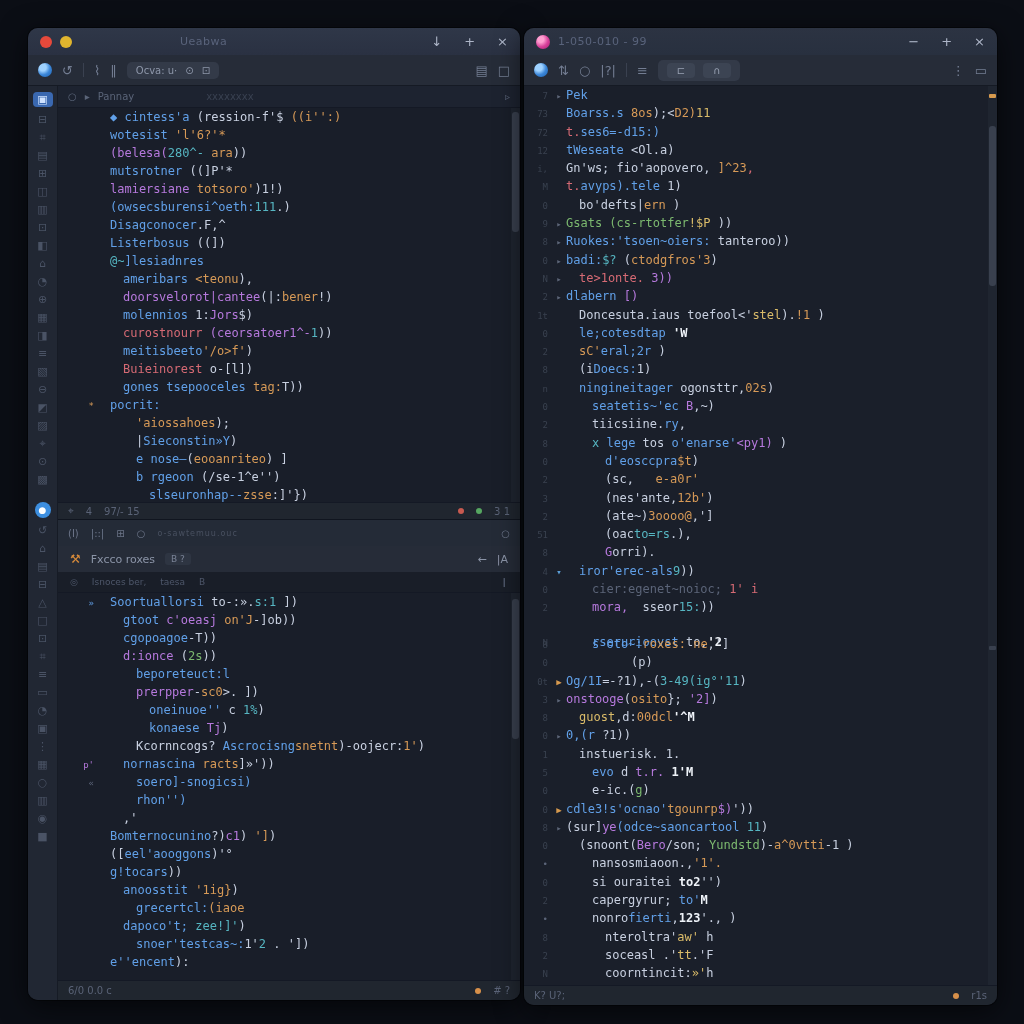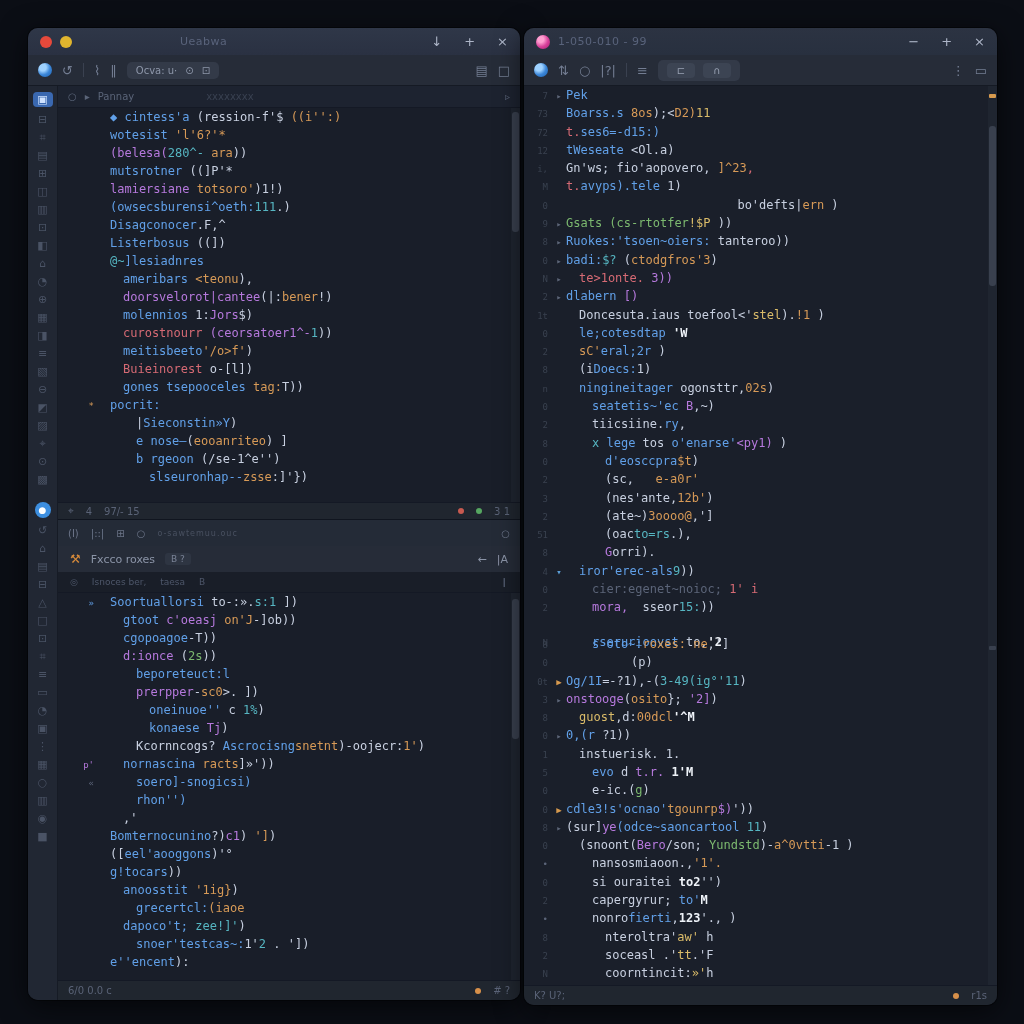--- a/index.html
+++ b/index.html
@@ -159,20 +159,21 @@
             <div class="ln"><span class="lg" style="width: 40px;"></span><span class="lf" style="width: 12px;"></span><span class="lc" style="padding-left: 0px;"><span class="c-f">Listerbosus </span><span class="c-t">((])</span></span></div>
             <div class="ln"><span class="lg" style="width: 40px;"></span><span class="lf" style="width: 12px;"></span><span class="lc" style="padding-left: 0px;"><span class="c-n">@~</span><span class="c-f">]lesiadnres</span></span></div>
             <div class="ln"><span class="lg" style="width: 40px;"></span><span class="lf" style="width: 12px;"></span><span class="lc" style="padding-left: 13px;"><span class="c-f">ameribars </span><span class="c-s">&lt;teonu</span><span class="c-t">),</span></span></div>
             <div class="ln"><span class="lg" style="width: 40px;"></span><span class="lf" style="width: 12px;"></span><span class="lc" style="padding-left: 13px;"><span class="c-k">doorsvelorot|cantee</span><span class="c-t">(|:</span><span class="c-s">bener</span><span class="c-t">!)</span></span></div>
             <div class="ln"><span class="lg" style="width: 40px;"></span><span class="lf" style="width: 12px;"></span><span class="lc" style="padding-left: 13px;"><span class="c-f">molennios </span><span class="c-t">1:</span><span class="c-k">Jors</span><span class="c-t">$)</span></span></div>
             <div class="ln"><span class="lg" style="width: 40px;"></span><span class="lf" style="width: 12px;"></span><span class="lc" style="padding-left: 13px;"><span class="c-r">curostnourr </span><span class="c-k">(ceorsatoer1^-</span><span class="c-n">1</span><span class="c-t">))</span></span></div>
             <div class="ln"><span class="lg" style="width: 40px;"></span><span class="lf" style="width: 12px;"></span><span class="lc" style="padding-left: 13px;"><span class="c-f">meitisbeeto</span><span class="c-s">'/o&gt;f'</span><span class="c-t">)</span></span></div>
             <div class="ln"><span class="lg" style="width: 40px;"></span><span class="lf" style="width: 12px;"></span><span class="lc" style="padding-left: 13px;"><span class="c-r">Buieinorest </span><span class="c-t">o-[l])</span></span></div>
             <div class="ln"><span class="lg" style="width: 40px;"></span><span class="lf" style="width: 12px;"></span><span class="lc" style="padding-left: 13px;"><span class="c-f">gones tsepooceles </span><span class="c-s">tag:</span><span class="c-t">T))</span></span></div>
             <div class="ln"><span class="lg c-s" style="width: 40px;">*</span><span class="lf" style="width: 12px;"></span><span class="lc" style="padding-left: 0px;"><span class="c-f">pocrit:</span></span></div>
+            <div class="ln"><span class="lg" style="width: 40px;"></span><span class="lf" style="width: 12px;"></span><span class="lc" style="padding-left: 26px;"><span class="c-s">'aiossahoes</span><span class="c-t">);</span></span></div>
             <div class="ln"><span class="lg" style="width: 40px;"></span><span class="lf" style="width: 12px;"></span><span class="lc" style="padding-left: 26px;"><span class="c-t">|</span><span class="c-f">Sieconstin»Y</span><span class="c-t">)</span></span></div>
             <div class="ln"><span class="lg" style="width: 40px;"></span><span class="lf" style="width: 12px;"></span><span class="lc" style="padding-left: 26px;"><span class="c-f">e nose—</span><span class="c-t">(</span><span class="c-s">eooanriteo</span><span class="c-t">) ]</span></span></div>
             <div class="ln"><span class="lg" style="width: 40px;"></span><span class="lf" style="width: 12px;"></span><span class="lc" style="padding-left: 26px;"><span class="c-f">b rgeoon </span><span class="c-t">(/se-1^e'')</span></span></div>
             <div class="ln"><span class="lg" style="width: 40px;"></span><span class="lf" style="width: 12px;"></span><span class="lc" style="padding-left: 39px;"><span class="c-f">slseuronhap--</span><span class="c-s">zsse</span><span class="c-t">:]'})</span></span></div>
           </div>
         <div class="statusbar" style="height:17px;">
           <span>⌖</span>
           <span>4</span>
           <span>97/- 15</span>
           <span class="spacer"></span>
@@ -269,21 +270,21 @@
         <span class="sbmark" style="top:8px;background:#d79a4e;"></span>
         <span class="sbthumb" style="top:40px;height:160px;"></span>
         <span class="sbmark" style="top:560px;background:#39404e;"></span>
       </div>
     <div class="ln"><span class="lg" style="width: 28px;">7</span><span class="lf f-d" style="width: 14px;">▸</span><span class="lc" style="padding-left: 0px;"><span class="c-f">Pek</span></span></div>
         <div class="ln"><span class="lg" style="width: 28px;">73</span><span class="lf" style="width: 14px;"></span><span class="lc" style="padding-left: 0px;"><span class="c-f">Boarss.s </span><span class="c-s">8os</span><span class="c-t">);&lt;</span><span class="c-s">D2)</span><span class="c-y">11</span></span></div>
         <div class="ln"><span class="lg" style="width: 28px;">72</span><span class="lf" style="width: 14px;"></span><span class="lc" style="padding-left: 0px;"><span class="c-r">t.</span><span class="c-f">ses6=-d15:)</span></span></div>
         <div class="ln"><span class="lg" style="width: 28px;">12</span><span class="lf" style="width: 14px;"></span><span class="lc" style="padding-left: 0px;"><span class="c-f">tWeseate </span><span class="c-t">&lt;Ol.a)</span></span></div>
         <div class="ln"><span class="lg" style="width: 28px;">i,</span><span class="lf" style="width: 14px;"></span><span class="lc" style="padding-left: 0px;"><span class="c-t">Gn'ws; fio'aopovero, </span><span class="c-s">]^23</span><span class="c-r">,</span></span></div>
         <div class="ln"><span class="lg" style="width: 28px;">M</span><span class="lf" style="width: 14px;"></span><span class="lc" style="padding-left: 0px;"><span class="c-r">t.</span><span class="c-f">avyps).tele </span><span class="c-t">1)</span></span></div>
-        <div class="ln"><span class="lg" style="width: 28px;">0</span><span class="lf" style="width: 14px;"></span><span class="lc" style="padding-left: 13px; text-align: center;"><span class="c-t">bo'defts|</span><span class="c-s">ern</span><span class="c-t"> )</span></span></div>
+        <div class="ln"><span class="lg" style="width: 28px;">0</span><span class="lf" style="width: 14px;"></span><span class="lc" style="padding-left: 13px;"><span class="c-t">bo'defts|</span><span class="c-s">ern</span><span class="c-t"> )</span></span></div>
         <div class="ln"><span class="lg" style="width: 28px;">9</span><span class="lf f-d" style="width: 14px;">▸</span><span class="lc" style="padding-left: 0px;"><span class="c-g">Gsats </span><span class="c-g">(cs-rtotfer</span><span class="c-y">!$P </span><span class="c-t">))</span></span></div>
         <div class="ln"><span class="lg" style="width: 28px;">8</span><span class="lf f-d" style="width: 14px;">▸</span><span class="lc" style="padding-left: 0px;"><span class="c-f">Ruokes:'tsoen~oiers:</span><span class="c-t"> tanteroo))</span></span></div>
         <div class="ln"><span class="lg" style="width: 28px;">0</span><span class="lf f-d" style="width: 14px;">▸</span><span class="lc" style="padding-left: 0px;"><span class="c-f">badi:</span><span class="c-n">$?</span><span class="c-t"> (</span><span class="c-s">ctodgfros'3</span><span class="c-t">)</span></span></div>
         <div class="ln"><span class="lg" style="width: 28px;">N</span><span class="lf f-d" style="width: 14px;">▸</span><span class="lc" style="padding-left: 13px;"><span class="c-r">te&gt;1onte. </span><span class="c-k">3))</span></span></div>
         <div class="ln"><span class="lg" style="width: 28px;">2</span><span class="lf f-d" style="width: 14px;">▸</span><span class="lc" style="padding-left: 0px;"><span class="c-f">dlabern </span><span class="c-k">[)</span></span></div>
         <div class="ln"><span class="lg" style="width: 28px;">1t</span><span class="lf" style="width: 14px;"></span><span class="lc" style="padding-left: 13px;"><span class="c-t">Doncesuta.iaus toefool&lt;'</span><span class="c-y">stel</span><span class="c-t">).</span><span class="c-s">!1</span><span class="c-t"> )</span></span></div>
         <div class="ln"><span class="lg" style="width: 28px;">0</span><span class="lf" style="width: 14px;"></span><span class="lc" style="padding-left: 13px;"><span class="c-f">le;cotesdtap </span><span class="c-w">'W</span></span></div>
         <div class="ln"><span class="lg" style="width: 28px;">2</span><span class="lf" style="width: 14px;"></span><span class="lc" style="padding-left: 13px;"><span class="c-s">sC'</span><span class="c-f">eral;2r </span><span class="c-t">)</span></span></div>
         <div class="ln"><span class="lg" style="width: 28px;">8</span><span class="lf" style="width: 14px;"></span><span class="lc" style="padding-left: 13px;"><span class="c-t">(i</span><span class="c-f">Doecs:</span><span class="c-t">1)</span></span></div>
         <div class="ln"><span class="lg" style="width: 28px;">n</span><span class="lf" style="width: 14px;"></span><span class="lc" style="padding-left: 13px;"><span class="c-f">ningineitager </span><span class="c-t">ogonsttr,</span><span class="c-s">02s</span><span class="c-t">)</span></span></div>

